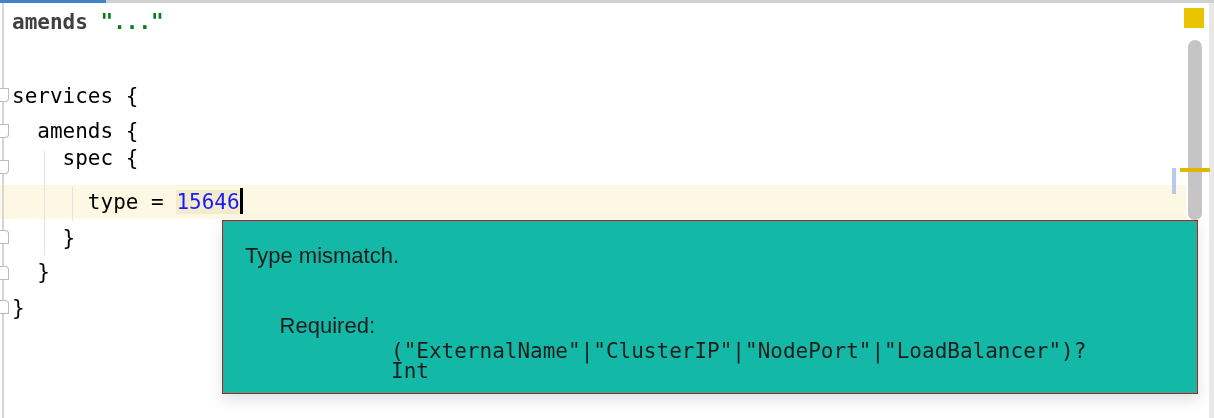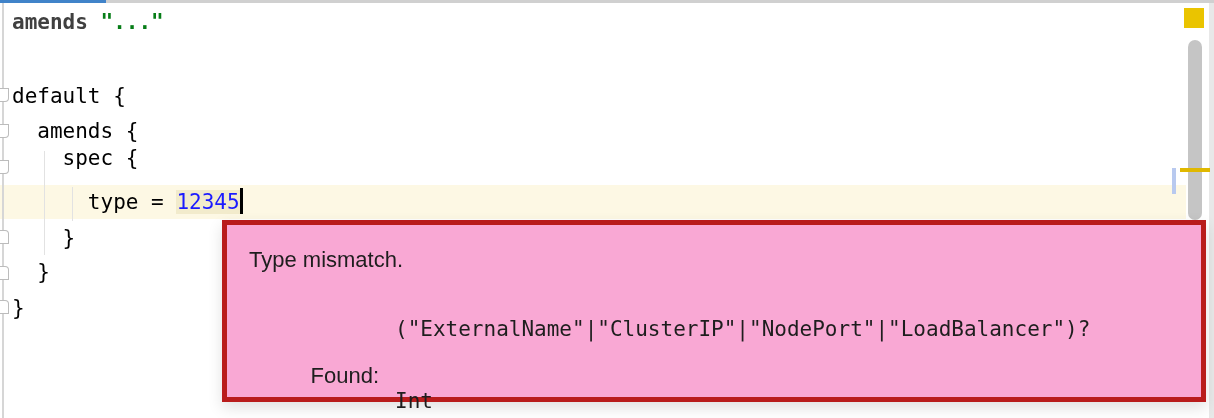--- a/index.html
+++ b/index.html
@@ -32,21 +32,21 @@
 
   .scroll-track { position: absolute; left: 1186px; top: 3px; width: 28px; height: 415px; background: #ffffff; }
   .scroll-edge { position: absolute; left: 1209px; top: 3px; width: 5px; height: 415px; background: #e8e8e8; }
   .status-square { position: absolute; left: 1184px; top: 8px; width: 20px; height: 20px; background: #eac400; }
   .scroll-thumb { position: absolute; left: 1188px; top: 40px; width: 14px; height: 180px; background: #c5c5c5; border-radius: 7px; }
   .marker-warn { position: absolute; left: 1180px; top: 168px; width: 30px; height: 4px; background: #e0b800; }
   .marker-caret { position: absolute; left: 1172px; top: 168px; width: 4px; height: 26px; background: #b8c9ef; }
 
   .popup {
     position: absolute; left: 222px; top: 220px; width: 974px; height: 172px;
-    background: #f9a8d4; border: 5px solid #b91c1c;
+    background: #14b8a6; border: 1px solid #b91c1c;
     box-shadow: 0 6px 14px rgba(0,0,0,0.12);
     font-family: "Liberation Sans", sans-serif;
     color: #1e1e1e;
   }
   .popup-title { position: absolute; left: 22px; top: 22px; font-size: 22px; }
   .popup-row { position: absolute; font-size: 22px; white-space: pre; }
   .popup-label { position: absolute; text-align: right; width: 152px; left: 0; font-family: "Liberation Sans", sans-serif; }
   .popup-value { position: absolute; left: 168px; font-family: "DejaVu Sans Mono", monospace; font-size: 21px; }
 </style>
 </head>
@@ -56,30 +56,30 @@
 <div class="tab-indicator"></div>
 
 <div class="editor">
   <div class="line" style="top:2px">
     <span class="code"><span class="kw">amends</span> <span class="str">"..."</span></span>
   </div>
   <div class="line" style="top:36px">
     <span class="code"></span>
   </div>
   <div class="line" style="top:76px">
-    <span class="code">default {</span>
+    <span class="code">services {</span>
   </div>
   <div class="line" style="top:111px">
     <span class="code">  amends {</span>
   </div>
   <div class="line" style="top:138px">
     <span class="code">    spec {</span>
   </div>
   <div class="line current" style="top:182px">
-    <span class="code"><span>      type = </span><span class="num">12345</span><span class="caret"></span></span>
+    <span class="code"><span>      type = </span><span class="num">15646</span><span class="caret"></span></span>
   </div>
   <div class="line" style="top:218px">
     <span class="code">    }</span>
   </div>
   <div class="line" style="top:252px">
     <span class="code">  }</span>
   </div>
   <div class="line" style="top:288px">
     <span class="code">}</span>
   </div>
@@ -99,19 +99,19 @@
 <div class="scroll-track"></div>
 <div class="scroll-edge"></div>
 <div class="status-square"></div>
 <div class="scroll-thumb"></div>
 <div class="marker-caret"></div>
 <div class="marker-warn"></div>
 
 <div class="popup">
   <div class="popup-title">Type mismatch.</div>
   <div class="popup-row" style="left:0; top:66px; width:960px; height:30px;">
+    <span class="popup-label">Required:</span>
     <span class="popup-value">("ExternalName"|"ClusterIP"|"NodePort"|"LoadBalancer")?</span>
   </div>
   <div class="popup-row" style="left:0; top:112px; width:960px; height:30px;">
-    <span class="popup-label">Found:</span>
     <span class="popup-value">Int</span>
   </div>
 </div>
 
 </body></html>

